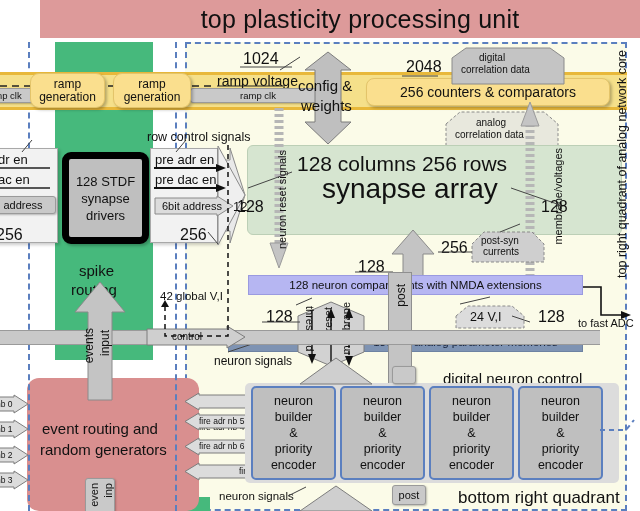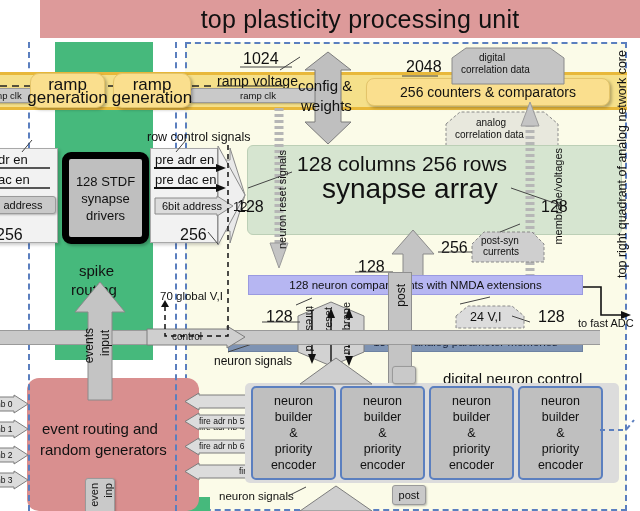--- a/index.html
+++ b/index.html
@@ -42,21 +42,21 @@
 
   
   .greybox{
     background:#bfbfbf;border:7px solid #000000;border-radius:9px;
     display:flex;align-items:center;justify-content:center;text-align:center;
     box-shadow:2px 2px 3px rgba(0,0,0,.25);
   }
   .yellowpill{
     background:#fadf8e;border:1px solid #e3c46a;border-radius:9px;
     display:flex;align-items:center;justify-content:center;text-align:center;
-    box-shadow:2px 2px 3px rgba(0,0,0,.25);font-size:17px;line-height:13px;
+    box-shadow:2px 2px 3px rgba(0,0,0,.25);font-size:12px;line-height:13px;
   }
   .greenbox{
     background:#d6e5d0;border:1px solid #bccfb6;border-radius:6px;
   }
   .purplebar{
     background:#b6b6f2;border:1px solid #9a9ae0;
     display:flex;align-items:center;justify-content:center;font-size:11.5px;
   }
   .bluebar{
     background:#7e93b3;border:1px solid #6d82a2;
@@ -295,21 +295,21 @@
 
   <div class="lbl" style="left:79px;top:262px;font-size:15px;">spike</div>
   <div class="lbl" style="left:71px;top:281px;font-size:15px;">routing</div>
 
   <div class="abs control-bus"></div>
   <svg style="left:147px;top:326px;width:110px;height:24px;">
     <polygon points="0,3 80,3 80,0 98,11 80,22 80,19 0,19" fill="#cfcfcf" stroke="#7d7d7d" stroke-width="1"></polygon>
   </svg>
   <div class="lbl xs" style="left:172px;top:331px;font-size:10px;">control</div>
 
-  <div class="lbl sm" style="left:160px;top:290px;font-size:11.5px;">70 global V,I</div>
+  <div class="lbl sm" style="left:160px;top:290px;font-size:11.5px;">42 global V,I</div>
   <svg style="left:0;top:0;width:640px;height:511px;">
     <polyline points="228,145 228,336 165,336 165,305" fill="none" stroke="#111" stroke-width="1.5" stroke-dasharray="5,4"></polyline>
     <polygon points="161,307 169,307 165,300" fill="#111"></polygon>
   </svg>
 
   <svg style="left:73px;top:282px;width:54px;height:118px;">
     <polygon points="27,0 52,30 39,30 39,118 15,118 15,30 2,30" fill="#c4c4c4" stroke="#8a8a8a" stroke-width="1"></polygon>
   </svg>
   <div class="lbl vert" style="left:98px;top:330px;font-size:12px;">input</div>
   <div class="lbl vert" style="left:82px;top:328px;font-size:12px;">events</div>
@@ -406,20 +406,21 @@
   <div class="lbl" style="left:219px;top:490px;font-size:11.5px;">neuron signals</div>
   <svg style="left:0;top:0;width:640px;height:511px;">
     <line x1="288" y1="496" x2="306" y2="487" stroke="#444" stroke-width="1"></line>
   </svg>
 
   <div class="abs smallgrey" style="left:392px;top:485px;width:34px;height:20px;">
     <span style="font-size:11px">post</span>
   </div>
   <div class="abs smallgrey" style="left:392px;top:366px;width:24px;height:18px;"></div>
 
+  <div class="lbl" style="left:458px;top:488px;font-size:17px;">bottom right quadrant</div>
 
   <svg style="left:600px;top:418px;width:40px;height:30px;">
     <polyline points="0,12 26,12 34,2" fill="none" stroke="#5b7fbf" stroke-width="2" stroke-dasharray="5,4"></polyline>
   </svg>
 
   <div class="lbl vert" style="left:615px;top:50px;font-size:12.5px;">top right quadrant of analog network core</div>
 
 </div>
 
 </body></html>

